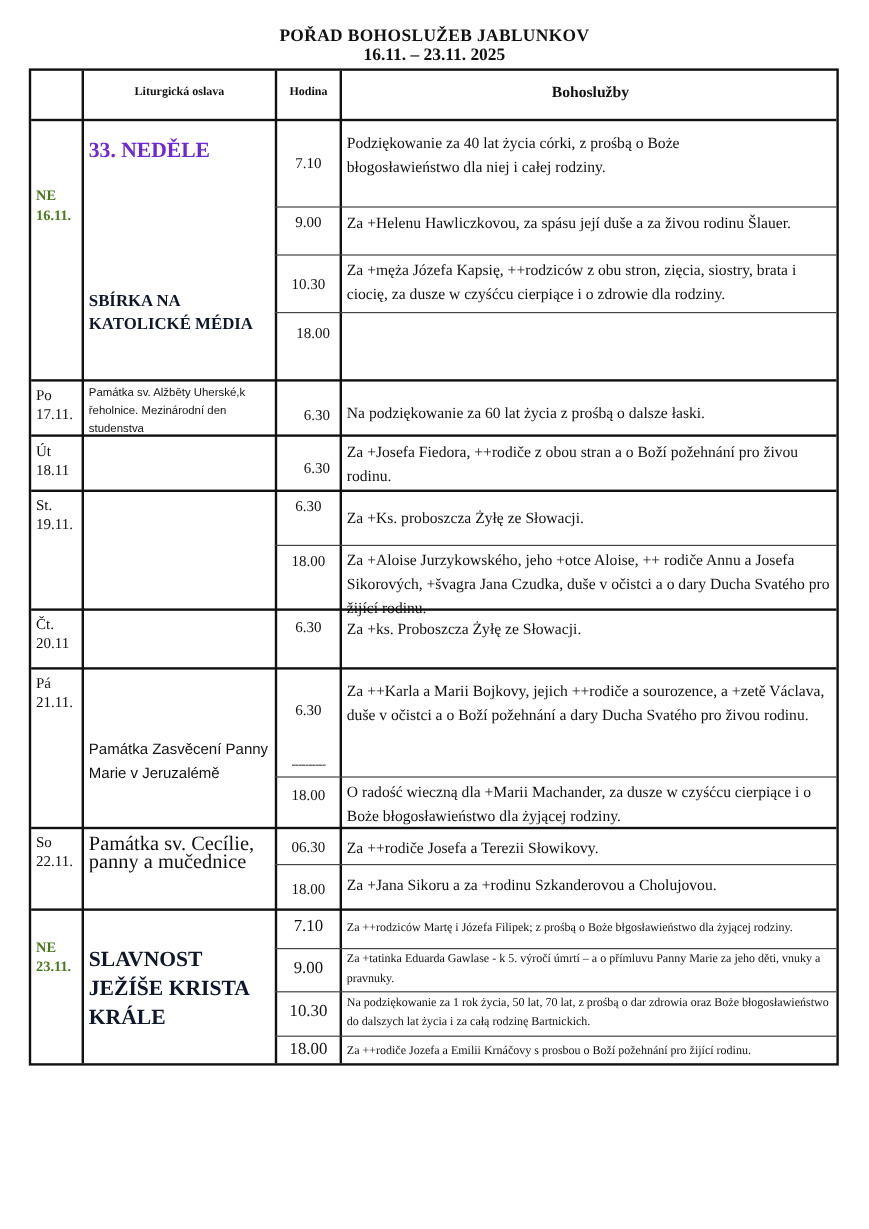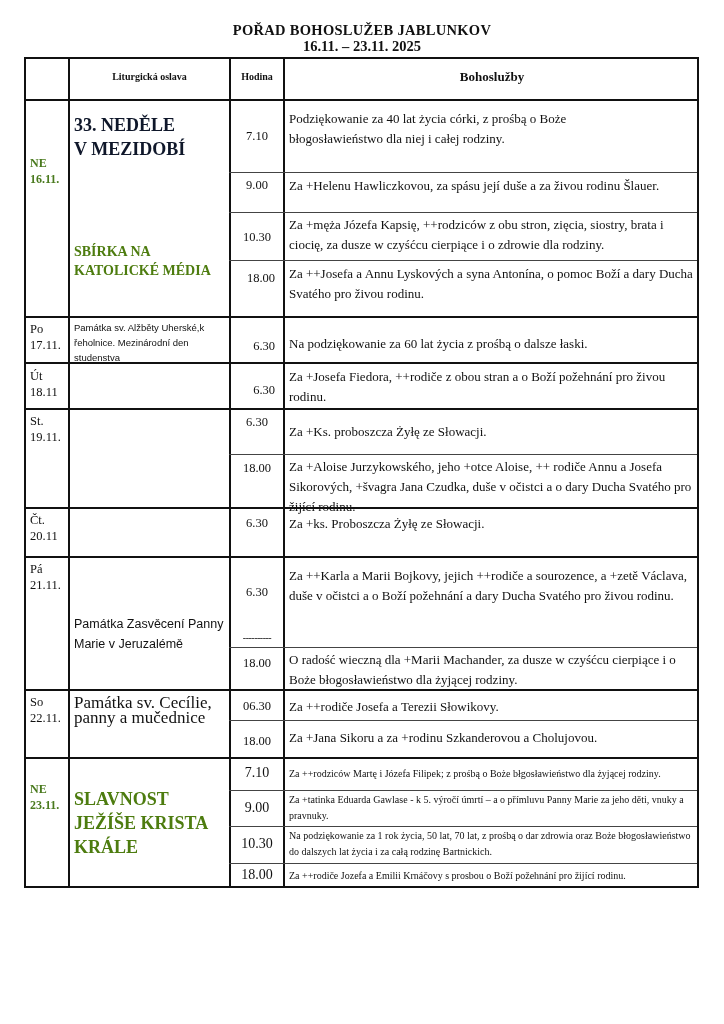--- a/index.html
+++ b/index.html
@@ -10,22 +10,22 @@
   .tbl { position:absolute; left:24px; top:57px; width:675px; height:831px; border:2px solid #111; box-sizing:border-box; }
   .vline { position:absolute; top:0; bottom:0; width:0; border-left:2px solid #111; }
   .hline { position:absolute; height:0; border-top:2px solid #111; }
   .hthin { position:absolute; height:0; border-top:1px solid #444; }
   .cell { position:absolute; box-sizing:border-box; }
   .hdr-s { font-size:10px; font-weight:bold; text-align:center; }
   .hdr-l { font-size:13px; font-weight:bold; text-align:center; }
   .day { font-size:12.5px; line-height:16px; padding-left:4px; }
   .day.green { color:#4a7a1e; font-weight:bold; font-size:12px; }
   .feast-big { font-weight:bold; font-size:18px; line-height:24px; }
-  .green-c { color:#0f172a; }
-  .red-c { color:#4d7c0f; }
+  .green-c { color:#6d28d9; }
+  .red-c { color:#0f172a; }
   .feast-mid { font-weight:bold; font-size:14px; line-height:19px; }
   .feast-sans { font-family:"Liberation Sans", sans-serif; font-size:9.5px; line-height:15px; padding-left:4px; }
   .feast-sans2 { font-family:"Liberation Sans", sans-serif; font-size:12.5px; line-height:20px; padding-left:4px; }
   .feast-ser { font-size:17px; line-height:15px; padding-left:4px; }
   .hour { font-size:12.5px; text-align:center; }
   .hour.right { text-align:right; padding-right:8px; }
   .hour.big { font-size:14px; }
   .mass { font-size:13px; line-height:20px; padding-left:4px; padding-right:4px; }
   .mass.small { font-size:10px; line-height:16px; }
   .dash { font-size:10px; text-align:center; letter-spacing:-0.5px; }
@@ -46,37 +46,35 @@
   <div class="cell hdr-s" style="left:205px;top:12px;width:52px;">Hodina</div>
   <div class="cell hdr-l" style="left:259px;top:10px;width:414px;">Bohoslužby</div>
   <div class="hline" style="left:0;right:0;top:40px;"></div>
 
   <div class="cell day green" style="left:0;top:96px;width:42px;">
     <div>NE</div>
     <div>16.11.</div>
   </div>
   <div class="cell feast-big green-c" style="left:48px;top:54px;width:155px;">
     <div>33. NEDĚLE</div>
-    <div>V MEZIDOBÍ</div>
   </div>
   <div class="cell feast-mid red-c" style="left:48px;top:183px;width:155px;">
     <div>SBÍRKA NA</div>
     <div>KATOLICKÉ MÉDIA</div>
   </div>
   <div class="cell hour" style="left:205px;top:70px;width:52px;">7.10</div>
   <div class="cell mass" style="left:259px;top:50px;width:362px;">Podziękowanie za 40 lat życia  córki, z prośbą o Boże błogosławieństwo dla niej i całej rodziny.</div>
   <div class="hthin" style="left:203px;right:0;top:113px;"></div>
   <div class="cell hour" style="left:205px;top:119px;width:52px;">9.00</div>
   <div class="cell mass" style="left:259px;top:117px;width:436px;">Za +Helenu Hawliczkovou, za spásu její duše a za živou rodinu Šlauer.</div>
   <div class="hthin" style="left:203px;right:0;top:153px;"></div>
   <div class="cell hour" style="left:205px;top:171px;width:52px;">10.30</div>
   <div class="cell mass" style="left:259px;top:156px;width:414px;">Za +męża Józefa Kapsię, ++rodziców z obu stron, zięcia, siostry, brata i ciocię, za dusze w czyśćcu cierpiące i o zdrowie dla rodziny.</div>
   <div class="hthin" style="left:203px;right:0;top:201px;"></div>
   <div class="cell hour right" style="left:205px;top:212px;width:52px;">18.00</div>
-  <div class="cell mass" style="left:259px;top:205px;width:414px;">Za ++Josefa a Annu Lyskových a syna Antonína, o pomoc Boží a dary Ducha Svatého pro živou rodinu.</div>
   <div class="hline" style="left:0;right:0;top:257px;"></div>
 
   <div class="cell day" style="left:0;top:262px;width:42px;">
     <div>Po</div>
     <div>17.11.</div>
   </div>
   <div class="cell feast-sans" style="left:44px;top:261px;width:158px;">Památka sv. Alžběty Uherské,k řeholnice. Mezinárodní den studenstva</div>
   <div class="cell hour right" style="left:205px;top:280px;width:52px;">6.30</div>
   <div class="cell mass" style="left:259px;top:275px;width:414px;">Na podziękowanie za 60 lat życia z prośbą o dalsze łaski.</div>
   <div class="hline" style="left:0;right:0;top:303px;"></div>

